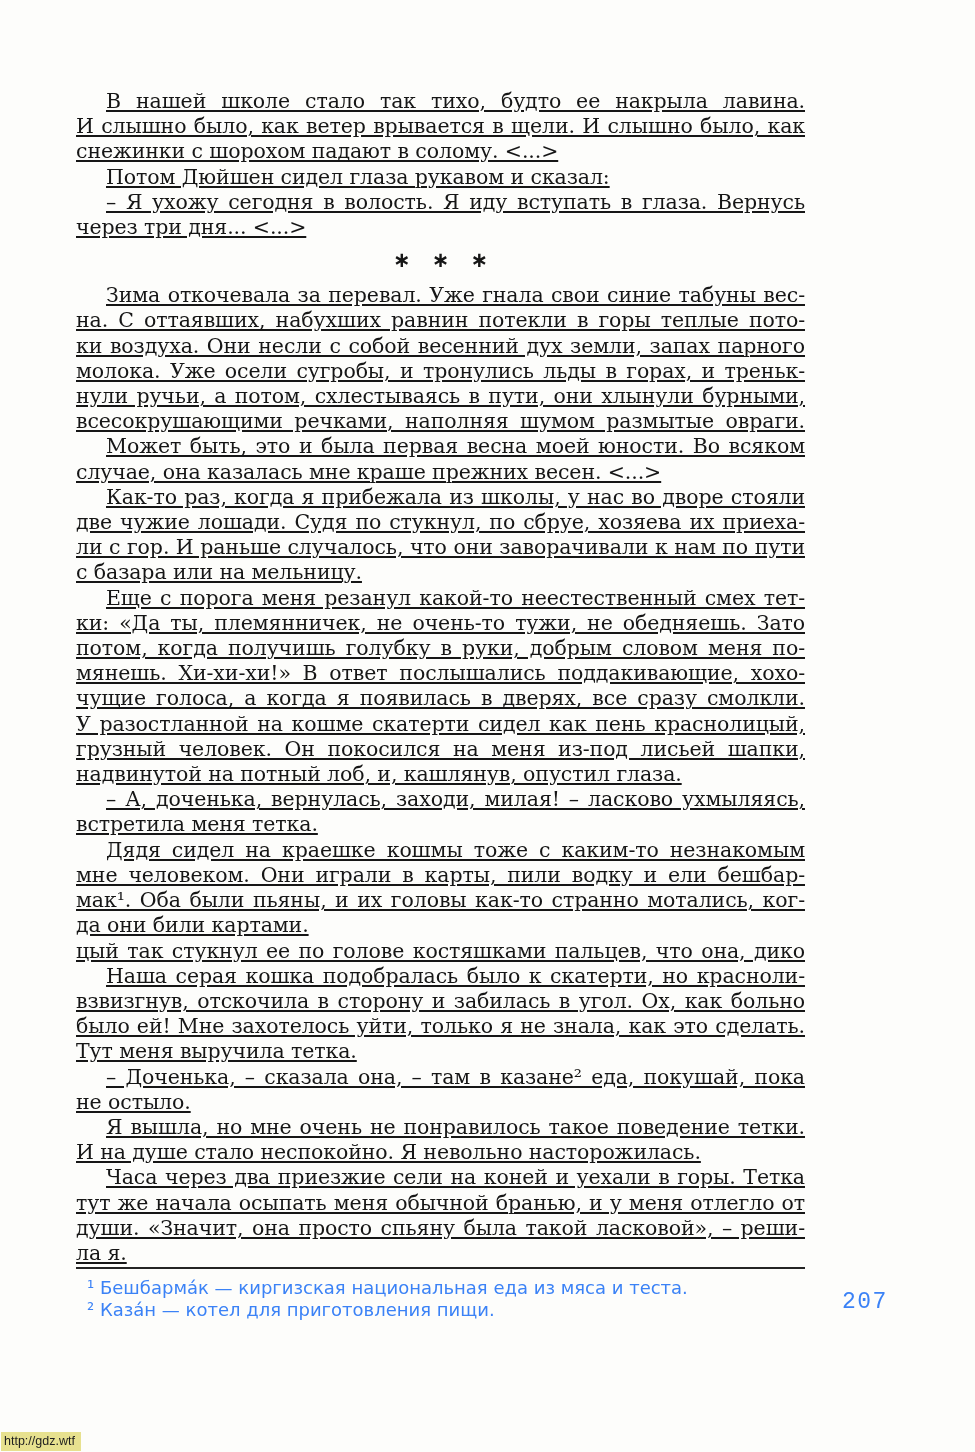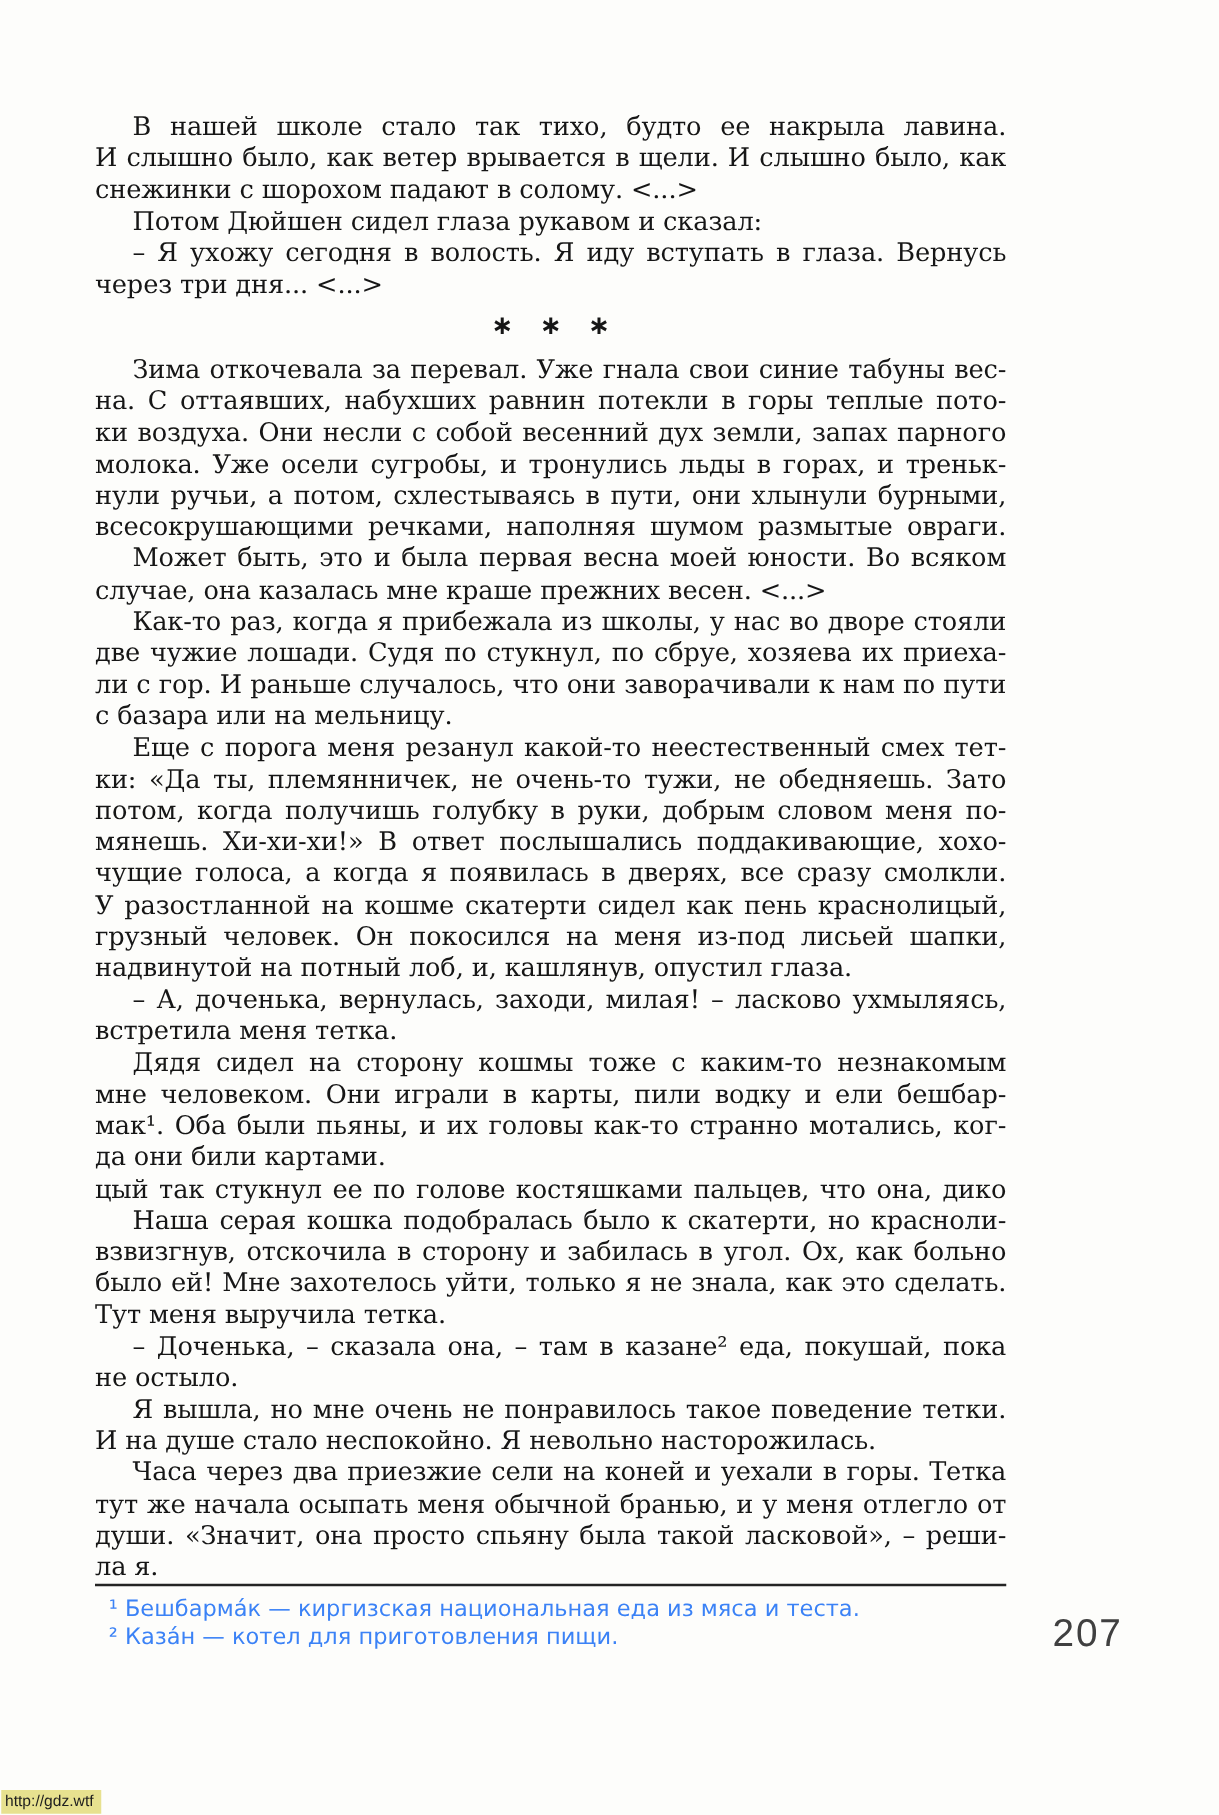--- a/index.html
+++ b/index.html
@@ -19,20 +19,21 @@
     left:76px; top:89px;
     width:729px;
     color:#161616;
     font-size:20.5px;
     line-height:25.2px;
     letter-spacing:-0.1px;
   }
   .line {
     text-align:justify;
     text-align-last:justify;
+    text-decoration:underline;
     -moz-text-align-last:justify;
   }
   .line.last {
     text-align-last:left;
     -moz-text-align-last:left;
   }
   .line.first { text-indent:30px; }
   .separator {
     text-align:center;
     font-weight:bold;
@@ -56,24 +57,24 @@
   .footnote-list { padding:8px 0 0 11px; }
   .footnote {
     font-family:"DejaVu Sans", sans-serif;
     font-size:18px;
     line-height:22px;
     color:#3b82f6;
   }
   .page-number {
     position:absolute;
     left:842px; top:1289px;
-    font-family:Liberation Sans, sans-serif;
-    font-size:31px;
+    font-family:Liberation Mono, monospace;
+    font-size:23px;
     letter-spacing:1.5px;
-    color:#404040;
+    color:#3b82f6;
   }
   .watermark {
     position:absolute;
     left:1px; top:1432px;
     background:#e7e18f;
     color:#1e1e1e;
     font-family:"Liberation Sans", sans-serif;
     font-size:12.5px;
     line-height:16px;
     padding:1px 6px 2px 3px;
@@ -124,21 +125,21 @@
         <div class="line">чущие голоса, а когда я появилась в дверях, все сразу смолкли.</div>
         <div class="line">У разостланной на кошме скатерти сидел как пень краснолицый,</div>
         <div class="line">грузный человек. Он покосился на меня из-под лисьей шапки,</div>
         <div class="line last">надвинутой на потный лоб, и, кашлянув, опустил глаза.</div>
       </div>
       <div class="para">
         <div class="line first">– А, доченька, вернулась, заходи, милая! – ласково ухмыляясь,</div>
         <div class="line last">встретила меня тетка.</div>
       </div>
       <div class="para">
-        <div class="line first">Дядя сидел на сторону кошмы тоже с  каким-то незнакомым</div>
+        <div class="line first">Дядя сидел на краешке кошмы тоже с  каким-то незнакомым</div>
         <div class="line">мне человеком. Они играли в карты, пили водку и ели бешбар-</div>
         <div class="line">мак¹. Оба были пьяны, и их головы как-то странно мотались, ког-</div>
         <div class="line last">да они били картами.</div>
       </div>
       <div class="para">
         <div class="line">цый так стукнул ее по голове костяшками пальцев, что она, дико</div>
         <div class="line first">Наша серая кошка подобралась было к скатерти, но красноли-</div>
         <div class="line">взвизгнув, отскочила в сторону и забилась в угол. Ох, как больно</div>
         <div class="line">было ей! Мне захотелось уйти, только я не знала, как это сделать.</div>
         <div class="line last">Тут меня выручила тетка.</div>

